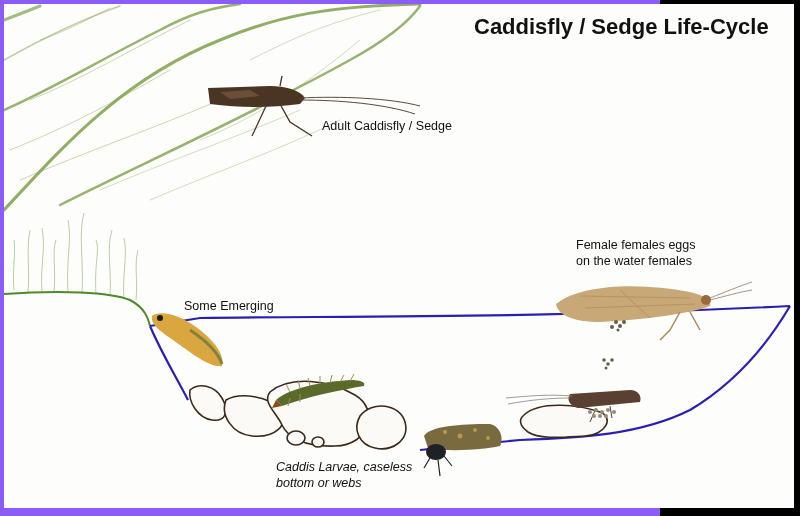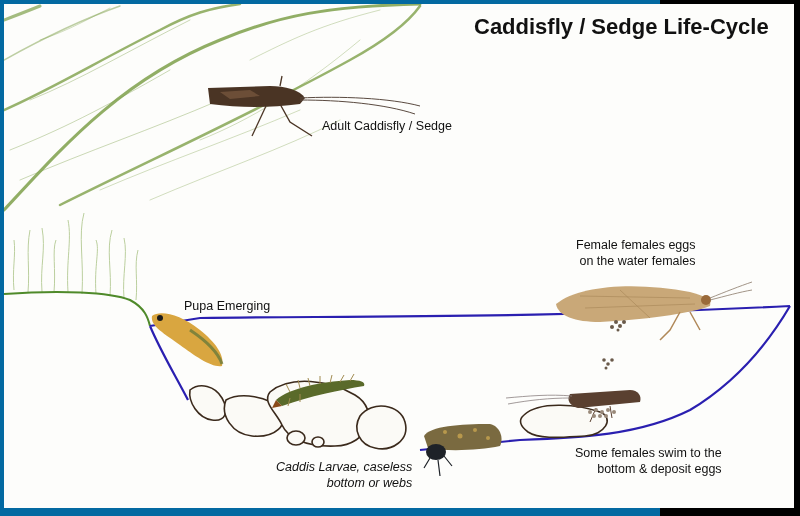--- a/index.html
+++ b/index.html
@@ -1,33 +1,33 @@
 <!DOCTYPE html>
 <html><head>
 <meta charset="utf-8">
 <style>
   html, body { margin: 0; padding: 0; background: #000; }
   body { width: 800px; height: 516px; overflow: hidden; }
   .frame {
     position: absolute; left: 0; top: 0; width: 660px; height: 516px;
-    background: #0369a1;
+    background: #8b5cf6;
   }
   .canvas {
     position: absolute; left: 4px; top: 4px; width: 790px; height: 504px;
     background: #fdfdfb; overflow: hidden;
   }
   svg.art { position: absolute; left: 0; top: 0; }
   .title {
     position: absolute; left: 470px; top: 10px;
     font-family: "Liberation Sans", sans-serif; font-weight: bold;
     font-size: 22px; color: #111; white-space: nowrap; letter-spacing: 0px;
   }
   .label {
     position: absolute; font-family: "Liberation Sans", sans-serif;
-    font-size: 12.5px; color: #111; text-align: right; line-height: 16px;
+    font-size: 12.5px; color: #111; text-align: left; line-height: 16px;
     white-space: nowrap;
   }
   .label span { display: block; }
 </style>
 </head>
 <body>
 
 <div class="frame">
   <div class="canvas">
 
@@ -156,27 +156,23 @@
     <div class="label" style="left:318px; top:114px;">
       <span>Adult Caddisfly / Sedge</span>
     </div>
 
     <div class="label" style="left:572px; top:233px;">
       <span>Female females eggs</span>
       <span>on the water females</span>
     </div>
 
     <div class="label" style="left:180px; top:294px;">
-      <span>Pupa Emerging</span>
+      <span>Some Emerging</span>
     </div>
 
     <div class="label" style="left:272px; top:455px;font-style:italic;">
       <span>Caddis Larvae, caseless</span>
       <span>bottom or webs</span>
     </div>
 
-    <div class="label" style="left:571px; top:441px;">
-      <span>Some females swim to the</span>
-      <span>bottom &amp; deposit eggs</span>
-    </div>
 
   </div>
 </div>
 
 </body></html>

